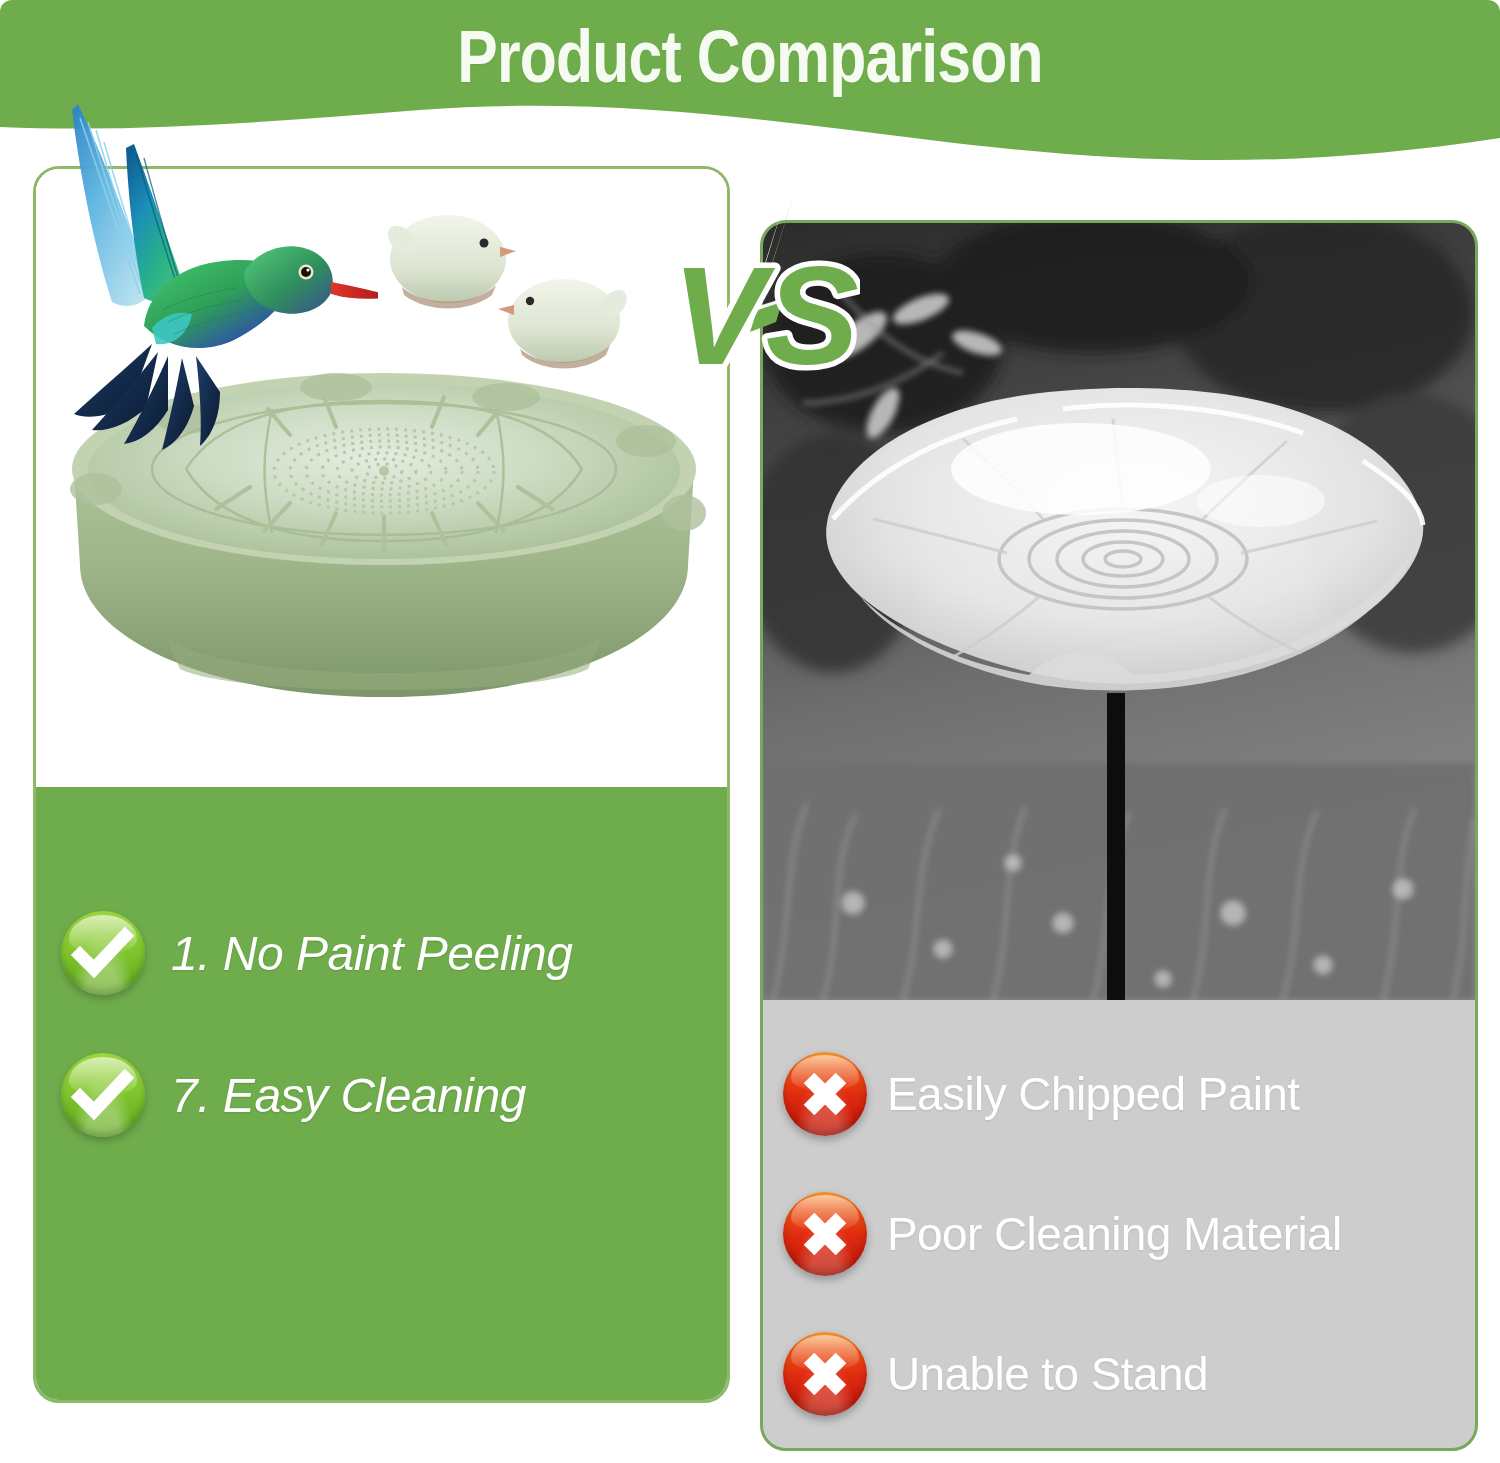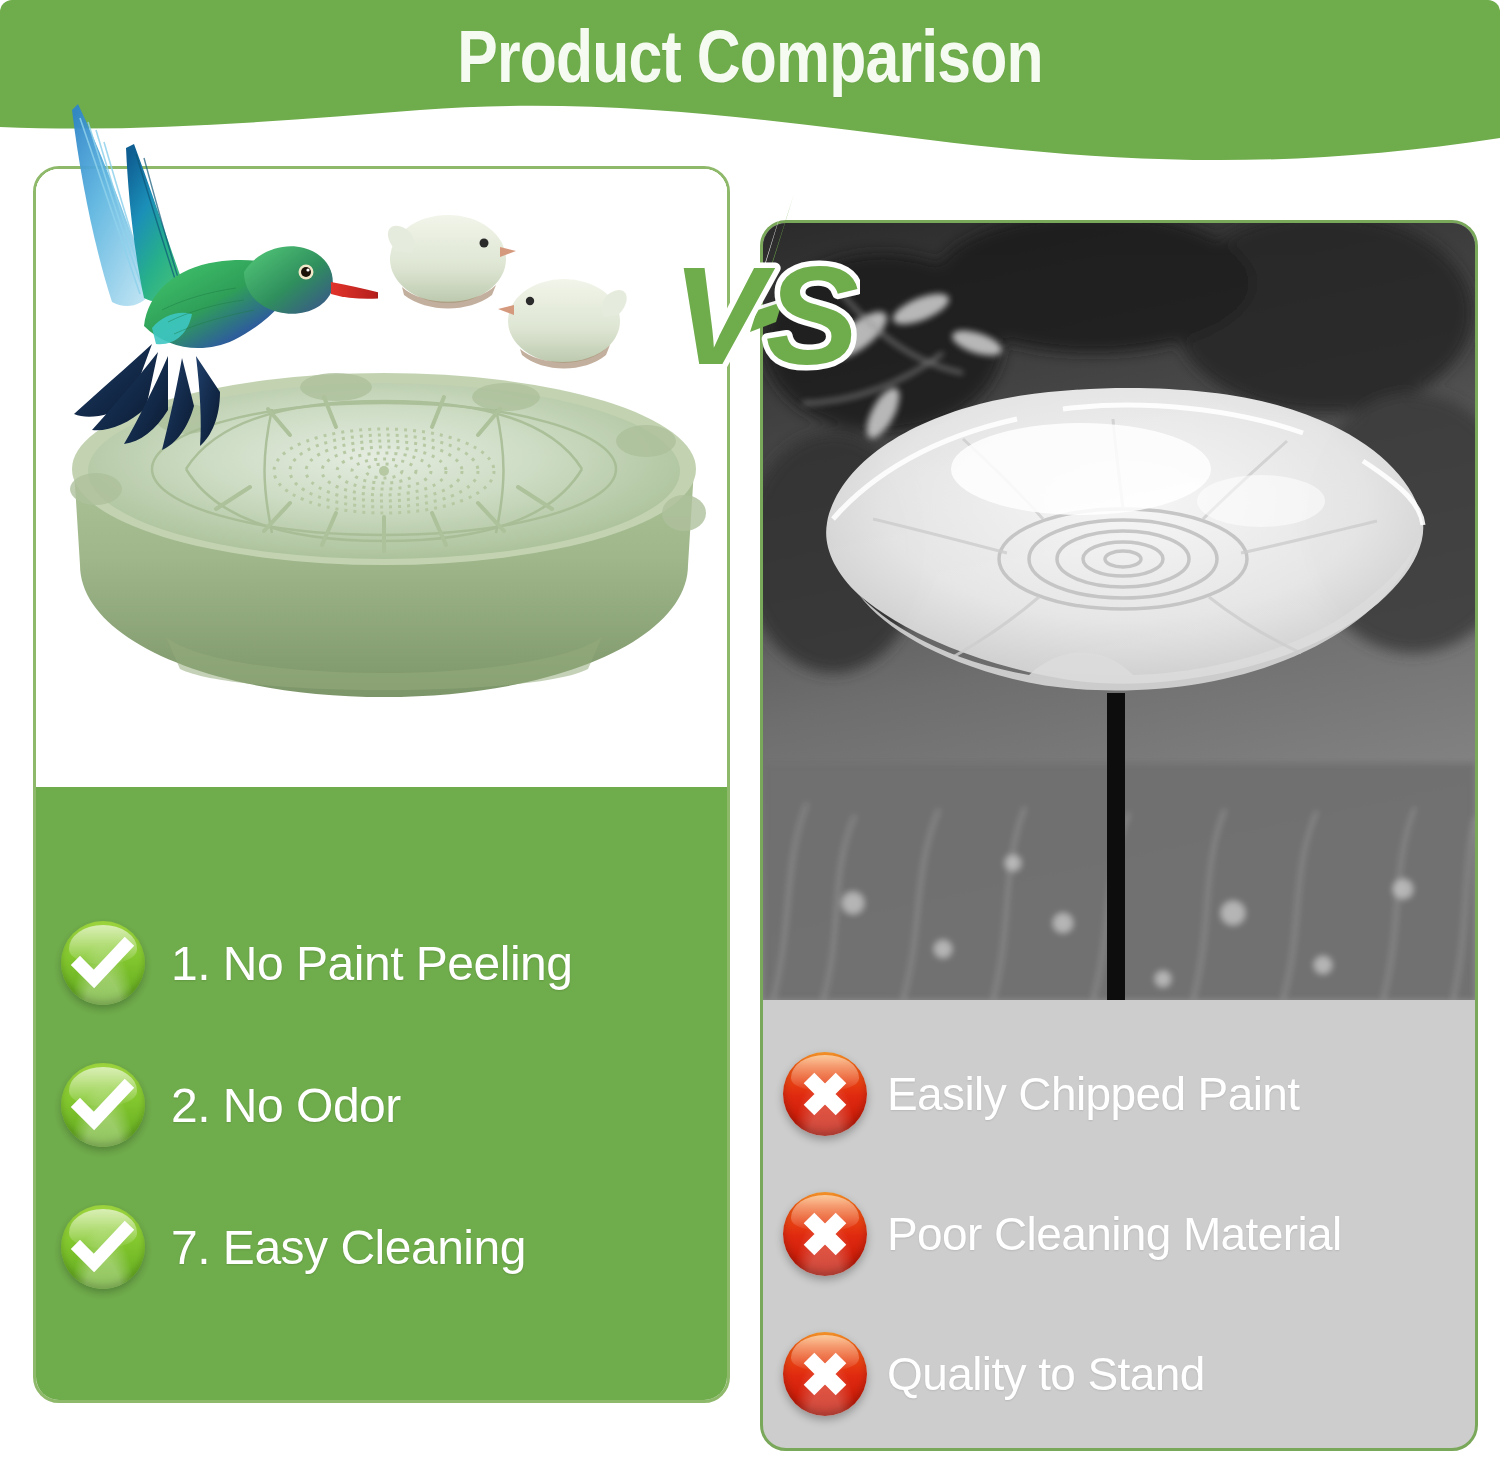--- a/index.html
+++ b/index.html
@@ -36,21 +36,21 @@
     box-sizing:border-box;background:#ffffff;overflow:hidden;
   }
   .left-photo{
     position:absolute;left:0;top:0;width:691px;height:618px;background:#ffffff;overflow:hidden;
   }
   .left-green{
     position:absolute;left:0;top:618px;width:691px;height:613px;
     background:#6fac4b;
   }
   .pros{
-    position:absolute;left:25px;top:105px;width:640px;
+    position:absolute;left:25px;top:95px;width:640px;font-style:italic;
   }
   .pro-row{
     display:flex;align-items:center;height:142px;
   }
   .pro-label{
     font-size:48px;color:#ffffff;font-weight:normal;
     margin-left:26px;white-space:nowrap;
     font-family:"Liberation Sans","DejaVu Sans",sans-serif;
     text-shadow:0 1px 2px rgba(0,0,0,.12);
     letter-spacing:-.5px;
@@ -220,28 +220,20 @@
 
         <div class="pro-row">
           <div class="badge">
             <svg viewBox="0 0 84 84">
               <path d="M19 44 L33 58 L64 25" stroke="#ffffff" stroke-width="13" stroke-linecap="square" stroke-linejoin="miter" fill="none"></path>
             </svg>
           </div>
           <div class="pro-label">1. No Paint Peeling</div>
         </div>
 
-        <div class="pro-row">
-          <div class="badge">
-            <svg viewBox="0 0 84 84">
-              <path d="M19 44 L33 58 L64 25" stroke="#ffffff" stroke-width="13" stroke-linecap="square" stroke-linejoin="miter" fill="none"></path>
-            </svg>
-          </div>
-          <div class="pro-label">2. No Odor</div>
-        </div>
 
         <div class="pro-row">
           <div class="badge">
             <svg viewBox="0 0 84 84">
               <path d="M19 44 L33 58 L64 25" stroke="#ffffff" stroke-width="13" stroke-linecap="square" stroke-linejoin="miter" fill="none"></path>
             </svg>
           </div>
           <div class="pro-label">7. Easy Cleaning</div>
         </div>
 
@@ -381,21 +373,21 @@
           </div>
           <div class="con-label">Poor Cleaning Material</div>
         </div>
 
         <div class="con-row">
           <div class="xbadge">
             <svg viewBox="0 0 84 84">
               <path d="M26 26 L58 58 M58 26 L26 58" stroke="#ffffff" stroke-width="15" stroke-linecap="butt" fill="none"></path>
             </svg>
           </div>
-          <div class="con-label">Quality to Stand</div>
+          <div class="con-label">Unable to Stand</div>
         </div>
 
       </div>
     </div>
   </div>
 
   <svg class="hummer" viewBox="0 0 330 360">
     <defs>
       <linearGradient id="wingA" x1="0.1" y1="0" x2="0.9" y2="1">
         <stop offset="0%" stop-color="#2f86c9"></stop>

